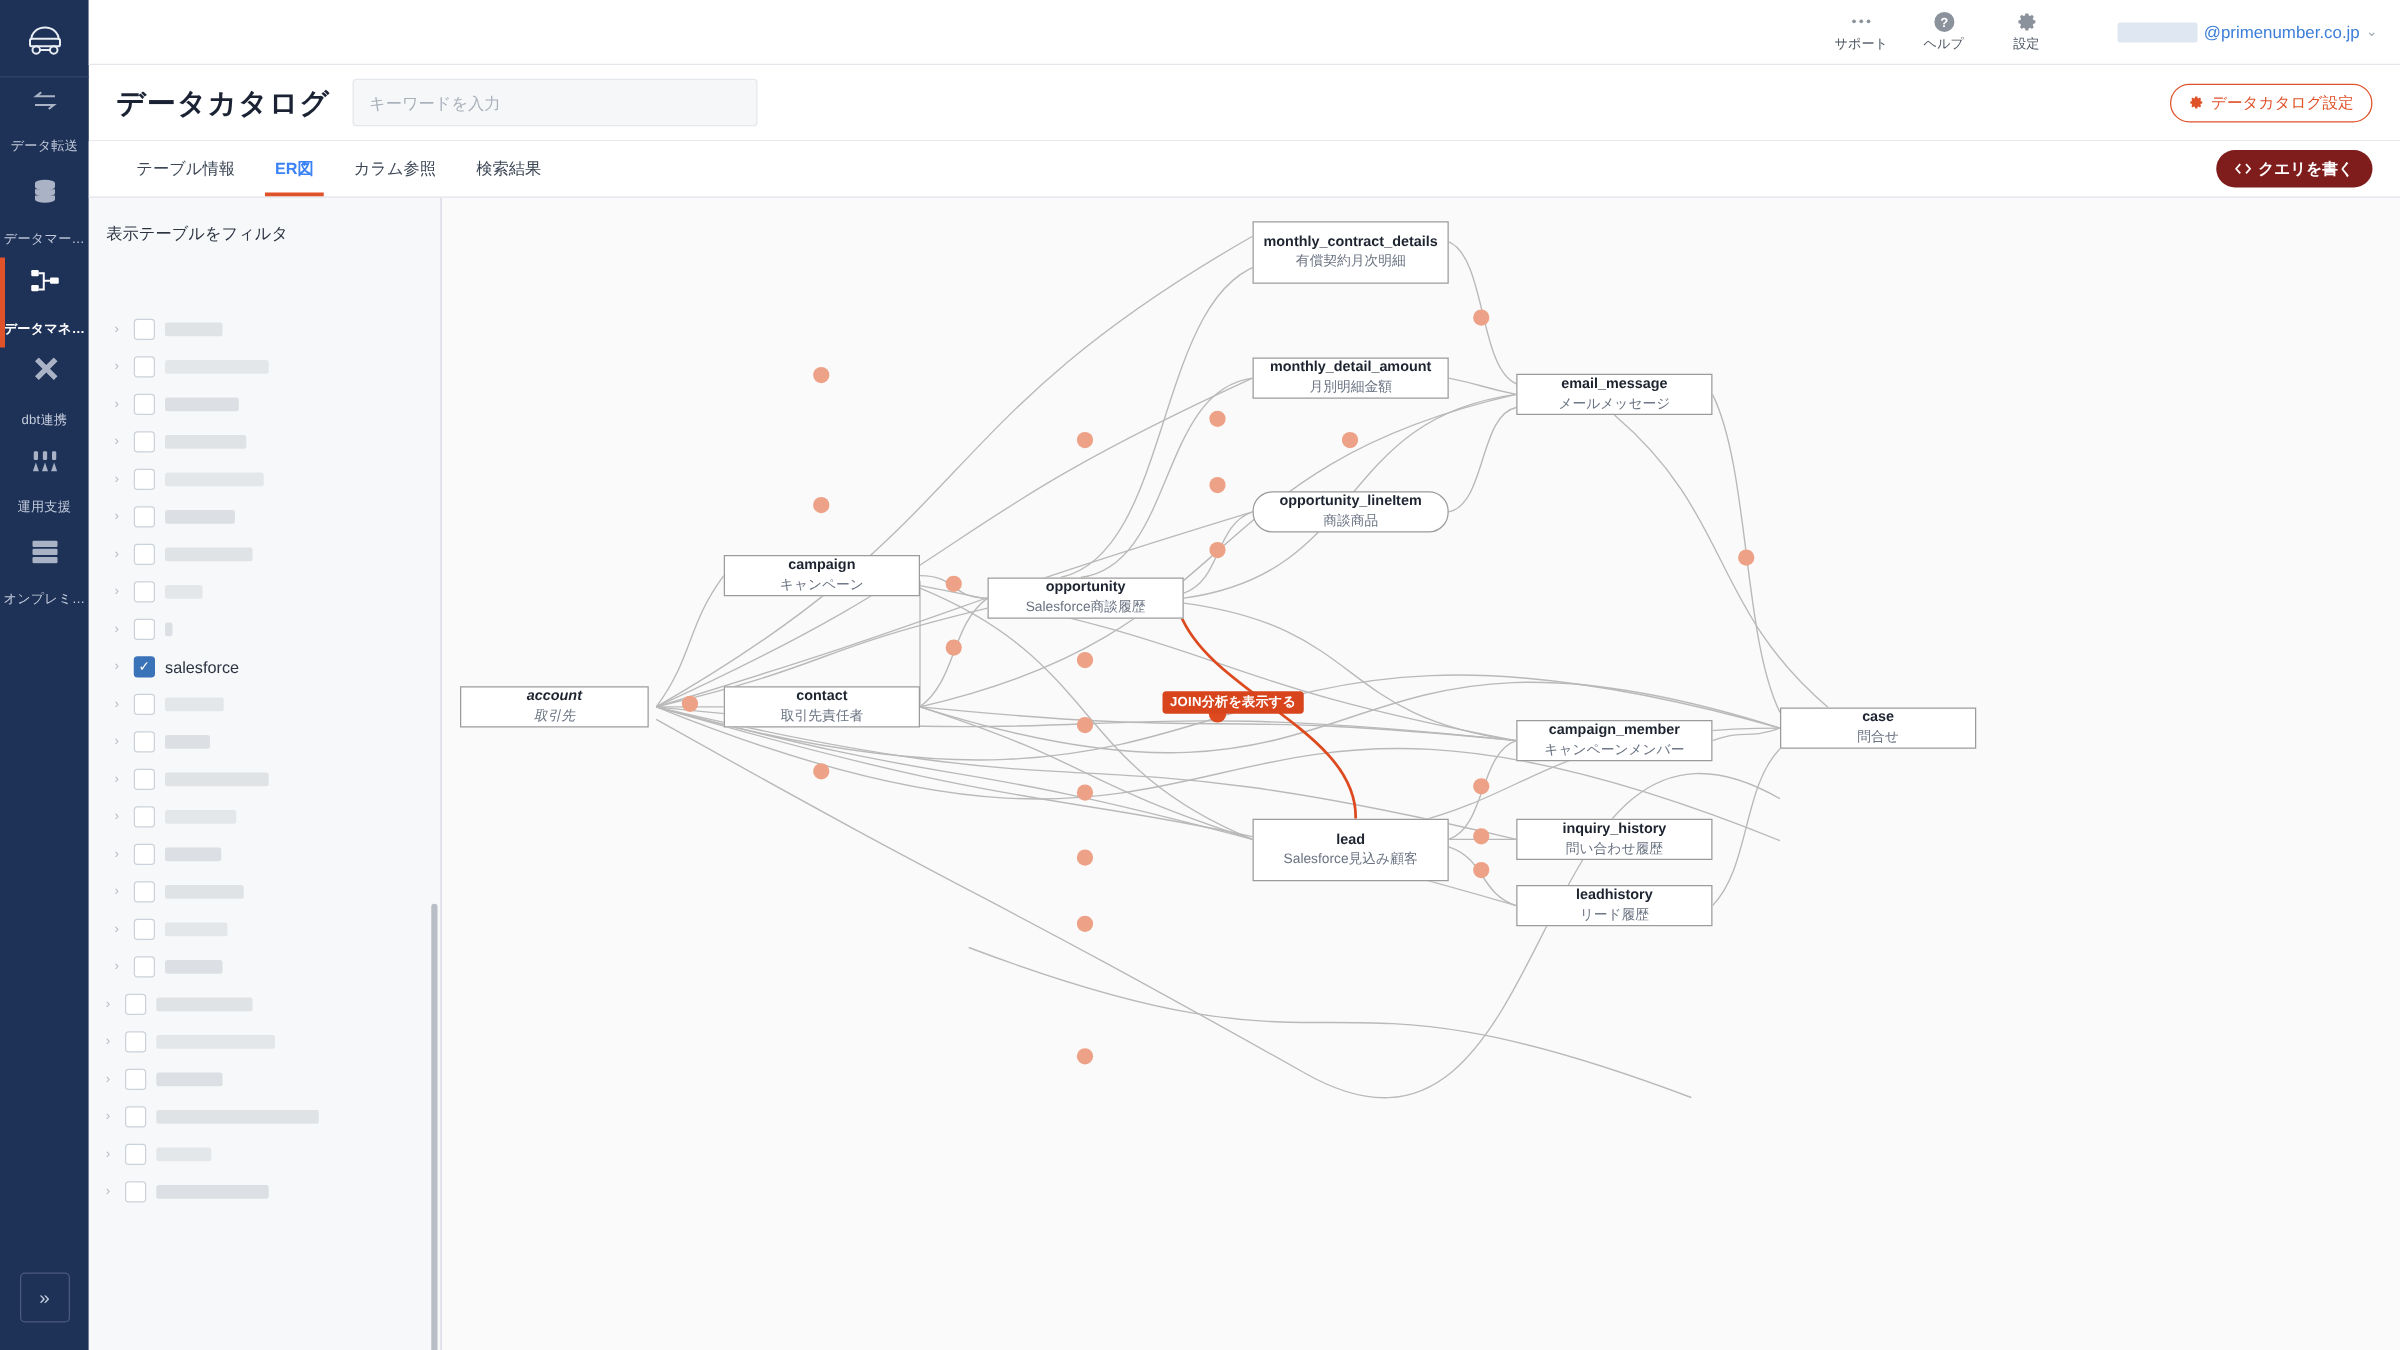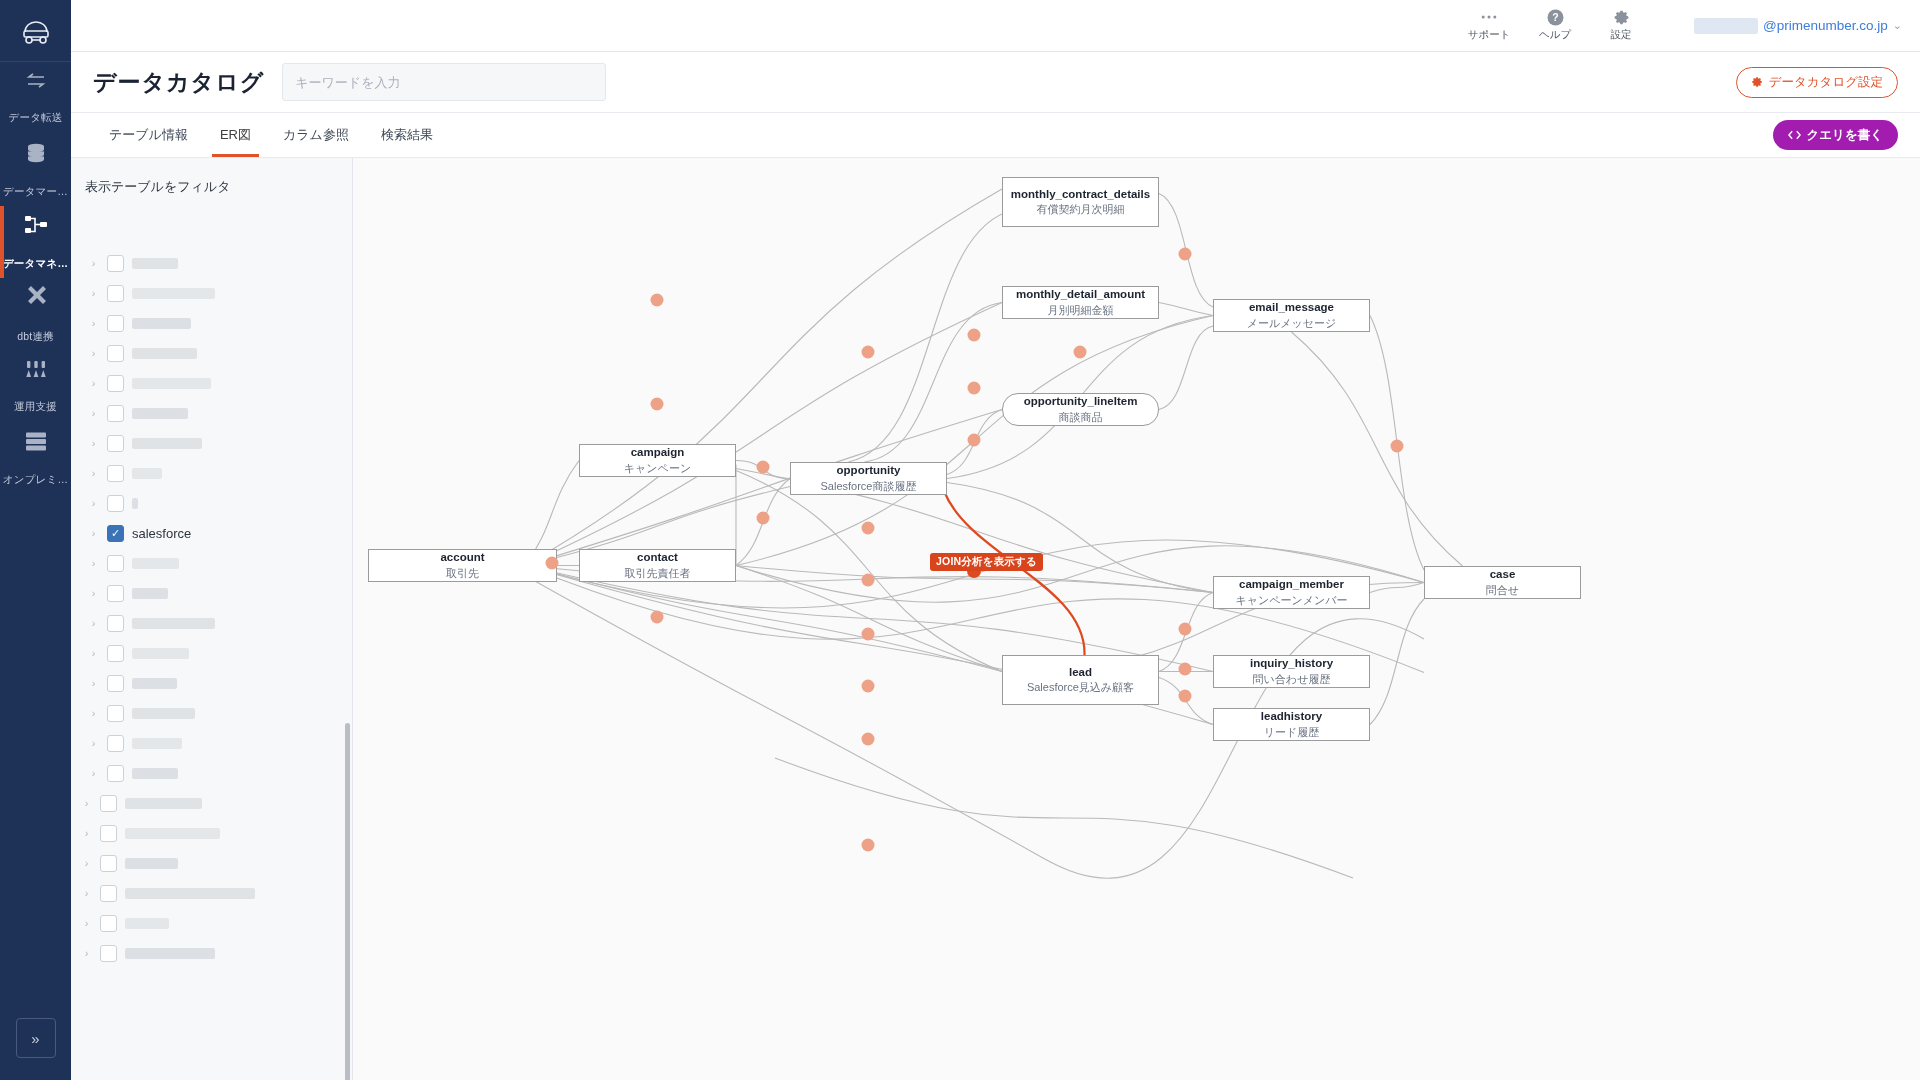--- a/index.html
+++ b/index.html
@@ -87,29 +87,29 @@
 
   
   #tabrow {
     height: 45px; background: #fff; border-bottom: 1px solid #e7eaee;
     display: flex; align-items: stretch; padding-left: 22px; position: relative;
   }
   .tab {
     display: flex; align-items: center; padding: 0 16px; font-size: 13px;
     color: #3c4655; cursor: pointer; position: relative; white-space: nowrap;
   }
-  .tab.active { color: #404040; font-weight: normal; justify-content: center; }
+  .tab.active { color: #3b82f6; font-weight: bold; justify-content: center; }
   .tab.active::after {
     content: ""; position: absolute; left: 8px; right: 8px; bottom: 0;
     height: 3px; background: #e0522a;
   }
   #query-btn {
     position: absolute; right: 22px; top: 50%; transform: translateY(-50%);
     height: 30px; padding: 0 15px; border-radius: 15px; border: none;
-    background: #a21caf; color: #fff; font-size: 12.5px; font-weight: bold;
+    background: #7f1d1d; color: #fff; font-size: 12.5px; font-weight: bold;
     display: flex; align-items: center; gap: 6px; cursor: pointer;
     font-family: "Liberation Sans", sans-serif;
   }
 
   
   #body { flex: 1 1 auto; display: flex; min-height: 0; background: #4c1d95; }
 
   
   #filterpanel {
     width: 282px; flex: 0 0 282px; background: #f7f8f9;
@@ -517,21 +517,21 @@
               <div class="nd">商談商品</div>
             </div>
             <div class="node" style="left: 226px; top: 286px; width: 157px; height: 33px;">
               <div class="nt">campaign</div>
               <div class="nd">キャンペーン</div>
             </div>
             <div class="node" style="left: 437px; top: 304px; width: 157px; height: 33px;">
               <div class="nt">opportunity</div>
               <div class="nd">Salesforce商談履歴</div>
             </div>
-            <div class="node" style="left: 15px; top: 391px; width: 189px; height: 33px;">
+            <div class="node" style="left: 15px; top: 391px; width: 151px; height: 33px; font-style: italic;">
               <div class="nt">account</div>
               <div class="nd">取引先</div>
             </div>
             <div class="node" style="left: 226px; top: 391px; width: 157px; height: 33px;">
               <div class="nt">contact</div>
               <div class="nd">取引先責任者</div>
             </div>
             <div class="node" style="left: 1071px; top: 408px; width: 157px; height: 33px;">
               <div class="nt">case</div>
               <div class="nd">問合せ</div>

